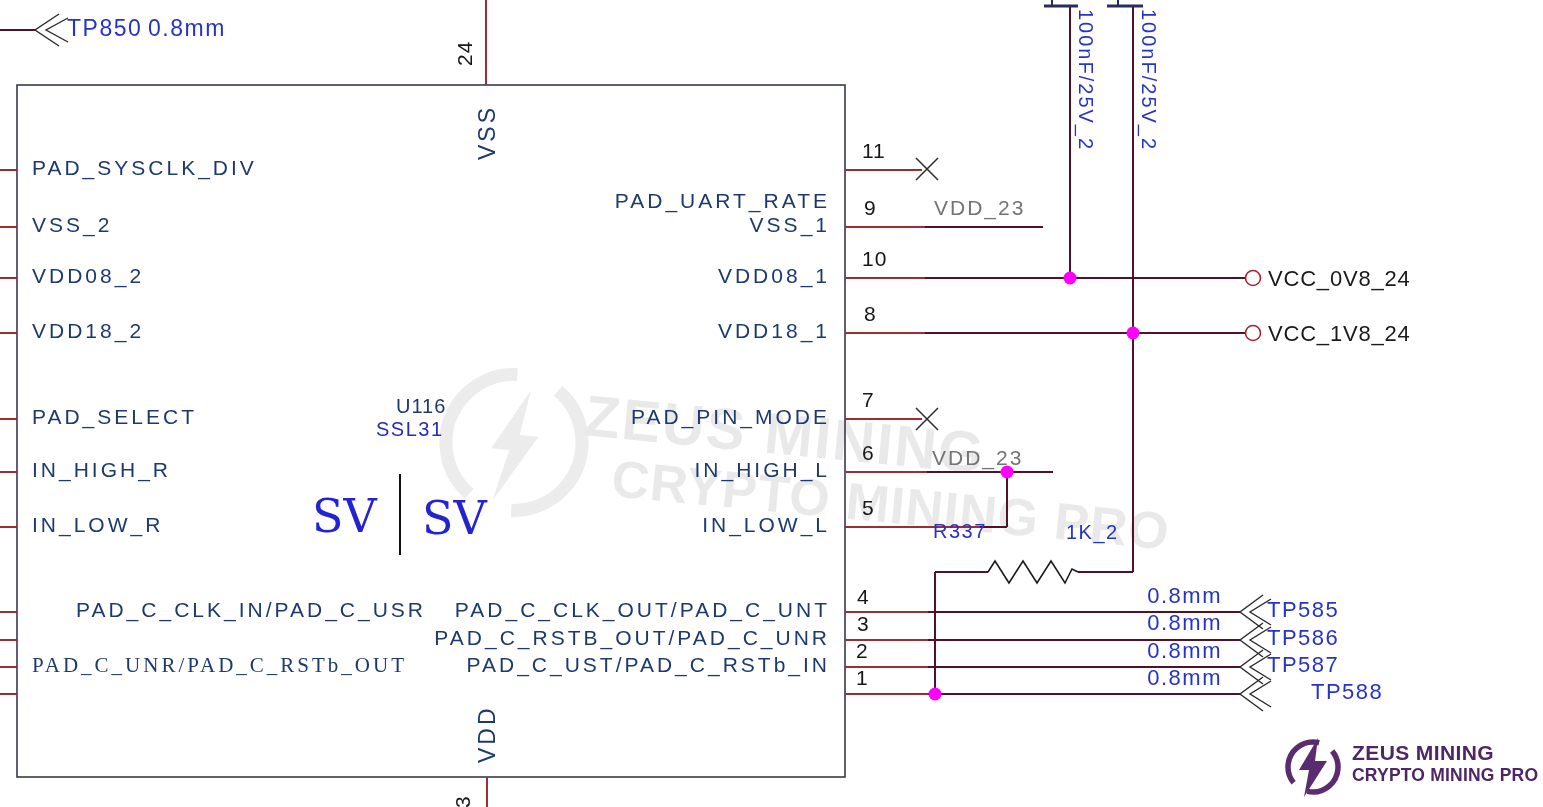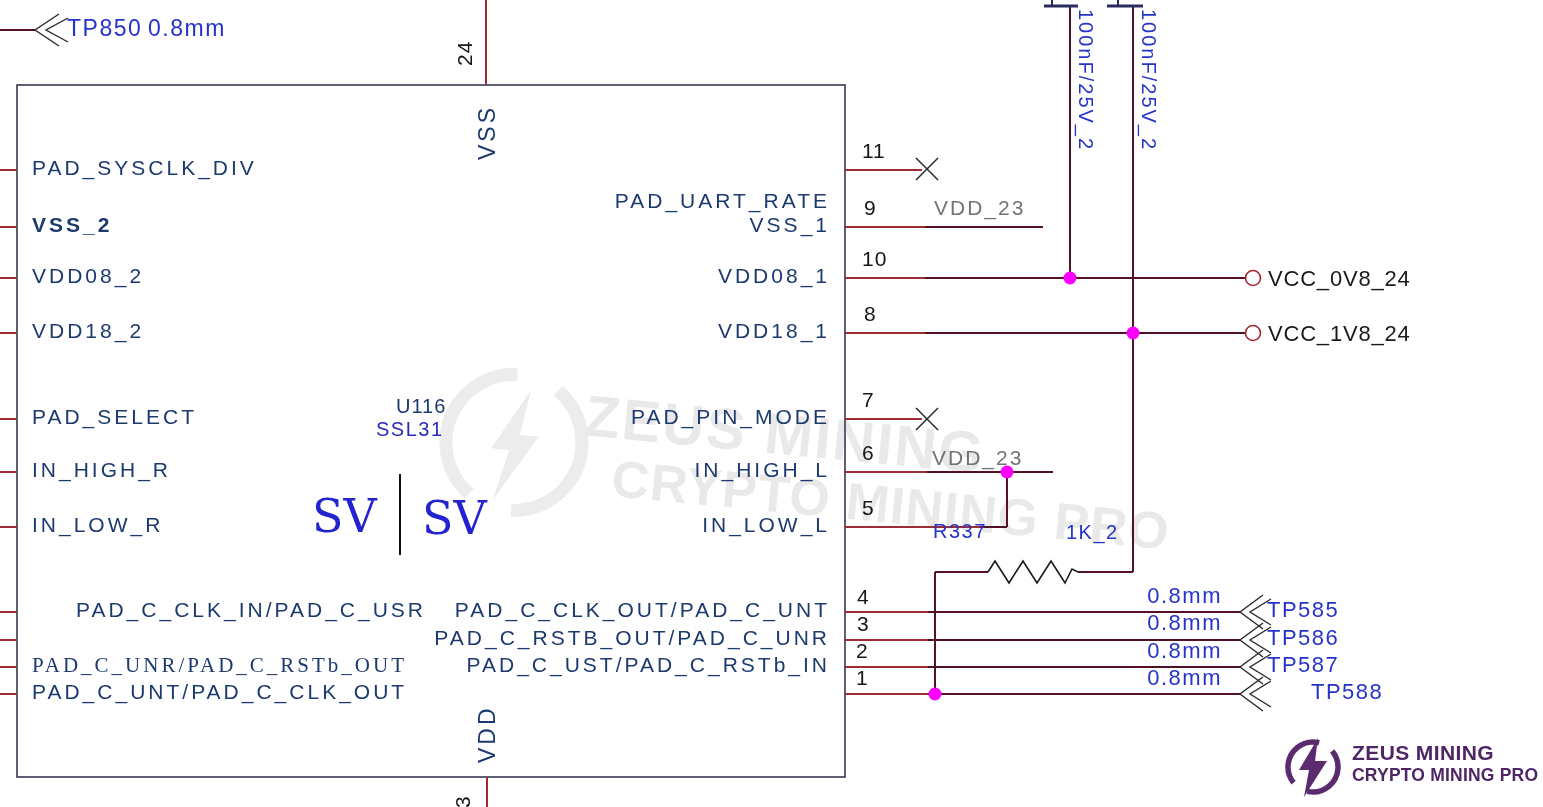--- a/index.html
+++ b/index.html
@@ -143,29 +143,28 @@
 
   <span class="lbl net-blue" style="left:67px;top:16px;font-size:23px;">TP850</span>
   <span class="lbl net-blue" style="left:148px;top:16px;font-size:23px;">0.8mm</span>
 
   <span class="lbl pin-num rot-ccw" style="left:454px;top:66px;">24</span>
   <span class="lbl pin-name rot-ccw" style="left:475px;top:160px;font-size:23px;">VSS</span>
   <span class="lbl pin-name rot-ccw" style="left:475px;top:763px;font-size:23px;">VDD</span>
   <span class="lbl pin-num rot-ccw" style="left:452px;top:808px;">3</span>
 
   <span class="lbl pin-name" style="left:32px;top:157px;">PAD_SYSCLK_DIV</span>
-  <span class="lbl pin-name" style="left:32px;top:214px;font-weight:bold;">VSS_2</span>
+  <span class="lbl pin-name" style="left:32px;top:214px;">VSS_2</span>
   <span class="lbl pin-name" style="left:32px;top:265px;">VDD08_2</span>
   <span class="lbl pin-name" style="left:32px;top:320px;">VDD18_2</span>
   <span class="lbl pin-name" style="left:32px;top:406px;">PAD_SELECT</span>
   <span class="lbl pin-name" style="left:32px;top:459px;">IN_HIGH_R</span>
   <span class="lbl pin-name" style="left:32px;top:514px;">IN_LOW_R</span>
   <span class="lbl pin-name" style="left:32px;top:599px;margin-left:44px;">PAD_C_CLK_IN/PAD_C_USR</span>
   <span class="lbl pin-name" style="left:32px;top:654px;font-family:Liberation Serif, serif;">PAD_C_UNR/PAD_C_RSTb_OUT</span>
-  <span class="lbl pin-name" style="left:32px;top:681px;">PAD_C_UNT/PAD_C_CLK_OUT</span>
 
   <span class="lbl pin-name-r" style="right:713px;top:157px;margin-top:33px;">PAD_UART_RATE</span>
   <span class="lbl pin-name-r" style="right:713px;top:214px;">VSS_1</span>
   <span class="lbl pin-name-r" style="right:713px;top:265px;">VDD08_1</span>
   <span class="lbl pin-name-r" style="right:713px;top:320px;">VDD18_1</span>
   <span class="lbl pin-name-r" style="right:713px;top:406px;">PAD_PIN_MODE</span>
   <span class="lbl pin-name-r" style="right:713px;top:459px;">IN_HIGH_L</span>
   <span class="lbl pin-name-r" style="right:713px;top:514px;">IN_LOW_L</span>
   <span class="lbl pin-name-r" style="right:713px;top:599px;">PAD_C_CLK_OUT/PAD_C_UNT</span>
   <span class="lbl pin-name-r" style="right:713px;top:627px;">PAD_C_RSTB_OUT/PAD_C_UNR</span>

